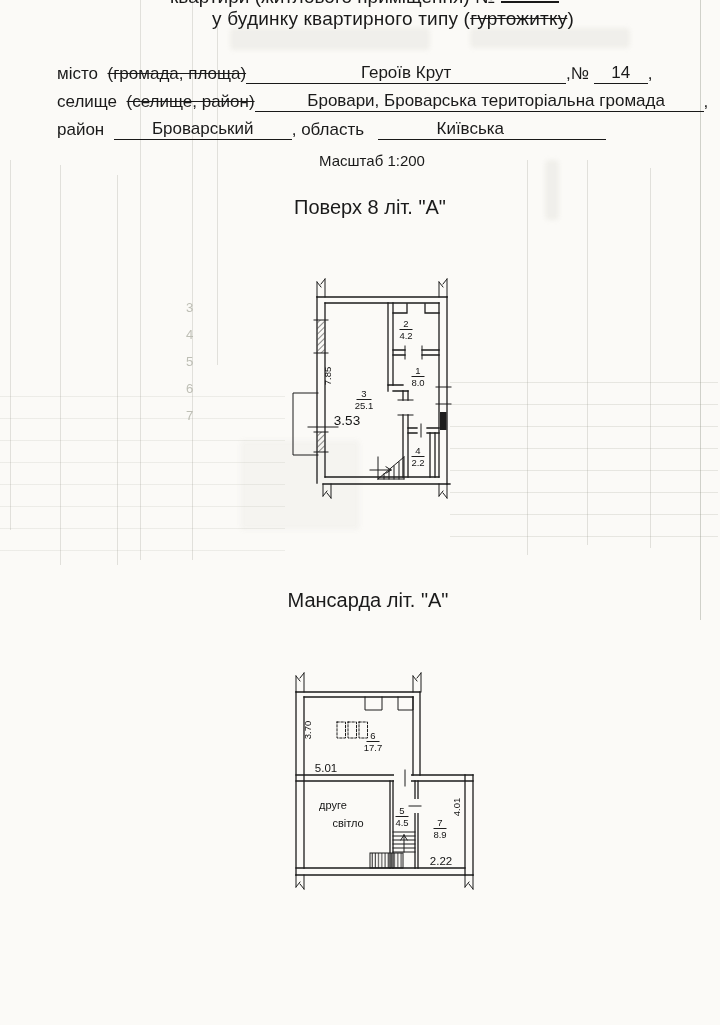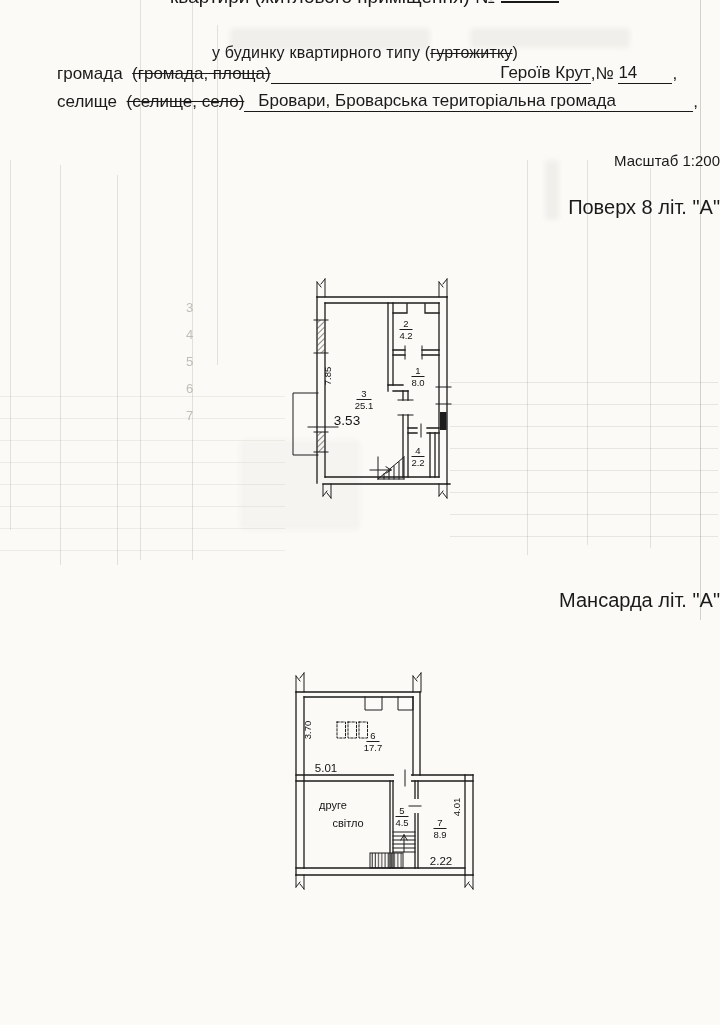--- a/index.html
+++ b/index.html
@@ -13,26 +13,26 @@
          background:repeating-linear-gradient(to bottom,rgba(148,150,136,.20) 0 1px,transparent 1px 22px);}
   .smudge{position:absolute;background:rgba(165,167,152,.12);filter:blur(2.5px);
           border-radius:4px;pointer-events:none;}
   .ghost-nums{position:absolute;left:186px;top:300px;width:16px;display:flex;flex-direction:column;
           gap:12px;font-size:13px;color:rgba(140,142,128,.55);filter:blur(.6px);pointer-events:none;}
 
   
   .clip-top{position:absolute;left:170px;top:0;width:440px;height:8px;overflow:hidden;}
   .clip-top .inner{margin-top:-15px;font-size:19px;white-space:nowrap;}
   .clip-top .ul-frag{display:inline-block;width:58px;border-bottom:2px solid #191919;height:16px;vertical-align:baseline;}
-  .hline{position:absolute;white-space:nowrap;font-size:16px;letter-spacing:.2px;margin-top:36px;}
+  .hline{position:absolute;white-space:nowrap;font-size:19px;letter-spacing:.2px;}
   .struck{text-decoration:line-through;}
   .addr{position:absolute;left:57px;white-space:nowrap;font-size:17px;height:22px;}
   .ul{display:inline-block;border-bottom:1.7px solid #191919;height:21px;vertical-align:bottom;
-      text-align:left;box-sizing:border-box;}
-  .center-line{position:absolute;left:0;right:0;text-align:right;}
+      text-align:center;box-sizing:border-box;}
+  .center-line{position:absolute;left:0;right:0;text-align:center;}
 
   
   svg{position:absolute;overflow:visible;}
   .w{stroke:#1d1d1d;stroke-width:1.3;fill:none;stroke-linecap:square;}
   .thin{stroke-width:1;}
   .blk{fill:#1d1d1d;stroke:none;}
   .gap{fill:#fbfaf7;stroke:none;}
   text{font-family:"Liberation Sans",sans-serif;fill:#141414;}
   .rn{font-size:9.5px;text-anchor:middle;}
   .dim{font-size:9.5px;text-anchor:middle;}
@@ -73,26 +73,31 @@
     <div class="inner">
       <span>квартири (житлового приміщення) №</span>
       <span class="ul-frag"></span>
     </div>
   </div>
   <div class="hline" style="left:212px;top:8px">
     <span>у будинку квартирного типу (</span><span class="struck">гуртожитку</span><span>)</span>
   </div>
 
   <div class="addr" style="top:63px">
-    <span>громада</span>&nbsp;
-    <span class="struck">(громада, площа)</span><span class="ul" style="width:320px;text-align:right;">Героїв Крут</span><span>,№</span>&nbsp;<span class="ul" style="width:54px">14</span><span>,</span>
+    <span>місто</span>&nbsp;
+    <span class="struck">(громада, площа)</span><span class="ul" style="width:320px;text-align:center;">Героїв Крут</span><span>,№</span>&nbsp;<span class="ul" style="width:54px">14</span><span>,</span>
   </div>
   <div class="addr" style="top:91px">
     <span>селище</span>&nbsp;
-    <span class="struck">(селище, село)</span><span class="ul" style="width:449px;text-align:left;padding-left:14px">Бровари, Броварська територіальна громада</span><span>,</span>
+    <span class="struck">(селище, район)</span><span class="ul" style="width:449px;text-align:center;padding-left:14px">Бровари, Броварська територіальна громада</span><span>,</span>
+  </div>
+  <div class="addr" style="top:119px">
+    <span>район</span>&nbsp;
+    <span class="ul" style="width:178px">Броварський</span><span>, область</span>&nbsp;&nbsp;
+    <span class="ul" style="width:228px;padding-right:44px">Київська</span>
   </div>
 
   <div class="center-line" style="top:152px;font-size:15px;margin-left:24px">Масштаб 1:200</div>
   <div class="center-line" style="top:196px;font-size:20px;margin-left:20px">Поверх 8 літ. "А"</div>
 
   <svg style="left:290px;top:276px" width="164" height="224" viewBox="0 0 164 224">
     <defs>
       <pattern id="hw1" width="4" height="4" patternUnits="userSpaceOnUse" patternTransform="rotate(45)">
         <line x1="0" y1="0" x2="0" y2="4" stroke="#1d1d1d" stroke-width="1"></line>
       </pattern>

